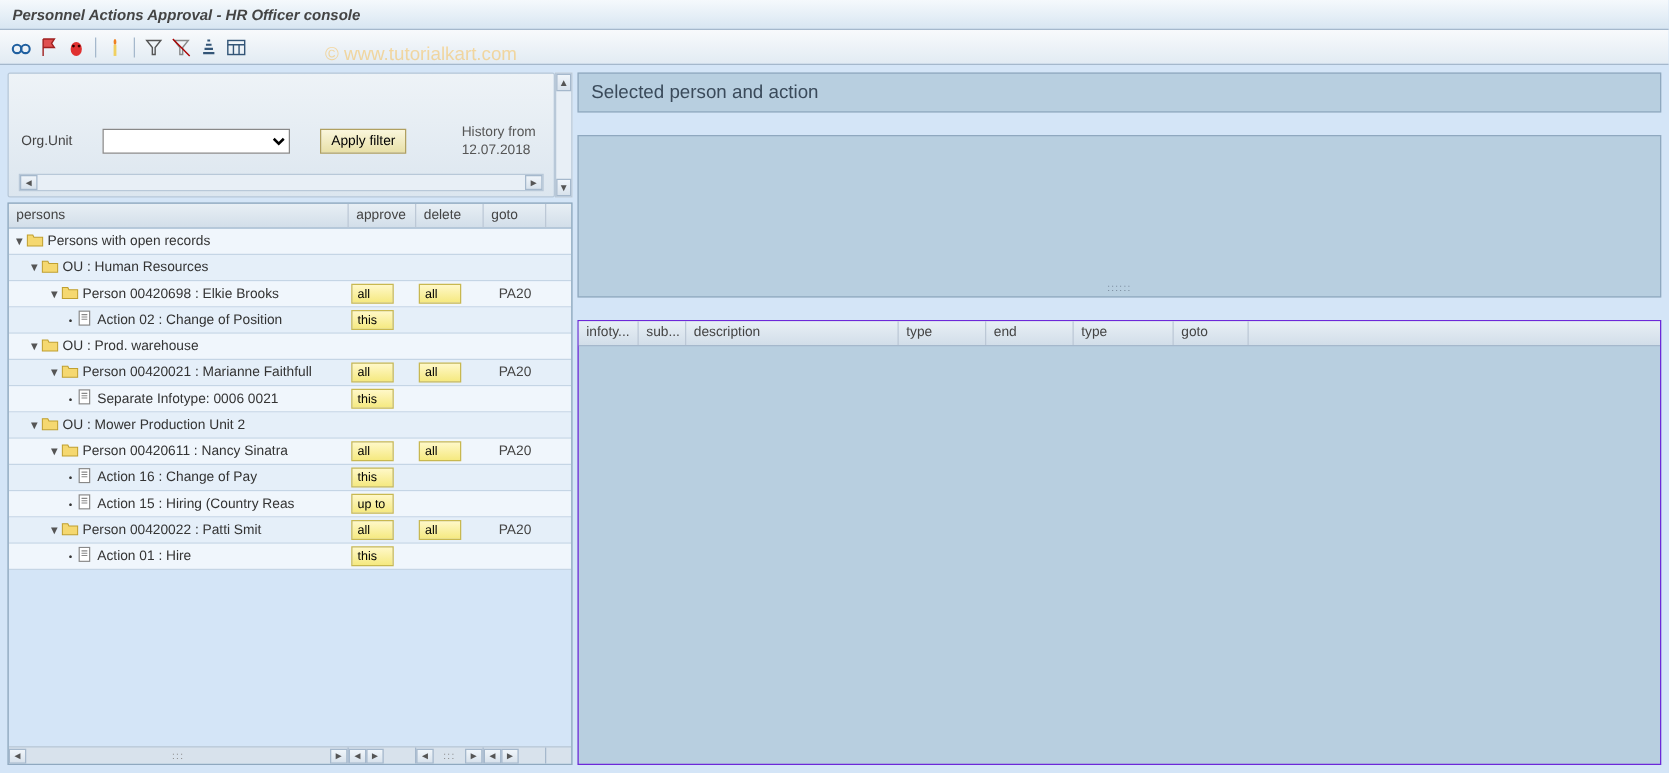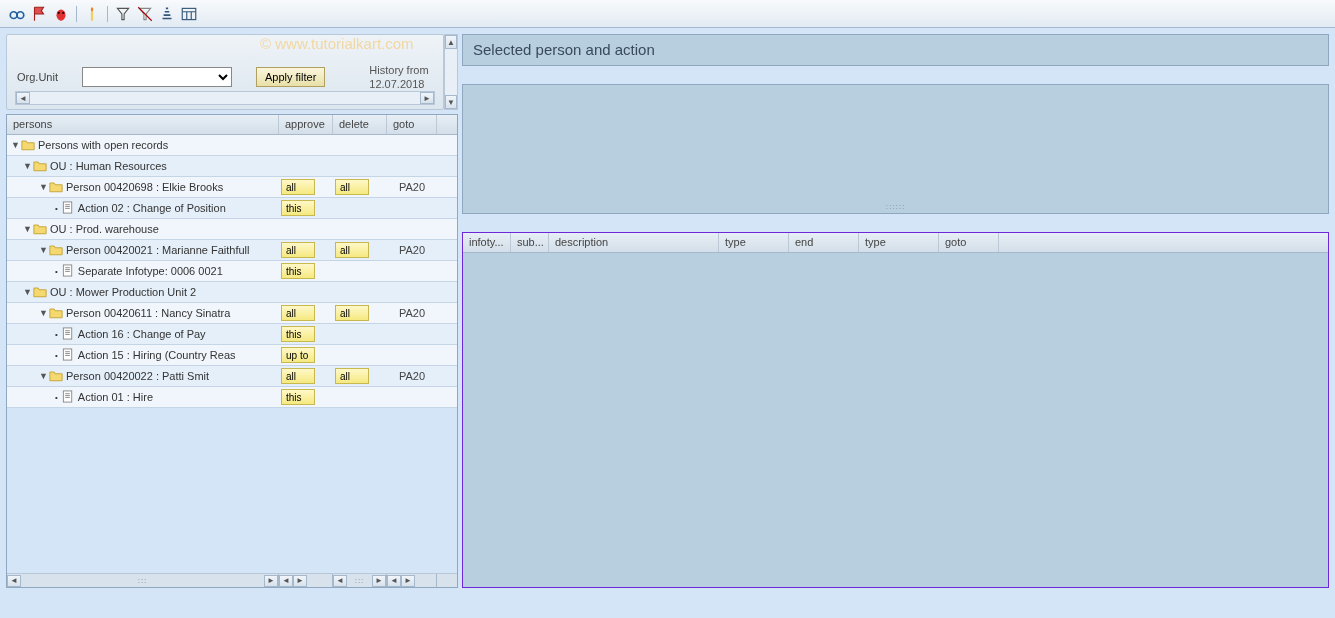--- a/index.html
+++ b/index.html
@@ -42,21 +42,21 @@
     
     .main-content { display: flex; height: calc(100% - 52px); padding: 6px; gap: 4px; }
     
     .left-panel { width: 452px; display: flex; flex-direction: column; gap: 4px; }
     
     .filter-box { 
       background: linear-gradient(#eef3f7, #dce6ef); 
       border: 1px solid #b8c8d8; 
       border-radius: 2px; 
       padding: 20px 10px 10px; 
-      height: 76px; 
+      height: 100px; 
       display: flex; 
       align-items: center; 
       gap: 24px;
       position: relative;
     }
     .filter-label { color: #444; }
     .filter-select { width: 150px; height: 20px; border: 1px solid #888; background: white; font-size: 11px; }
     .filter-btn { 
       background: linear-gradient(#faf6dc, #e8e0a8); 
       border: 1px solid #b0a060; 
@@ -130,20 +130,23 @@
     .grip-top { bottom: 2px; }
     
     .info-header-row { display: flex; background: linear-gradient(#e8eff5,#d2dee9); border-bottom: 1px solid #a5b8cc; height: 20px; }
     .ih-cell { padding: 3px 6px; border-right: 1px solid #bcc8d6; color: #444; font-size: 11px; overflow: hidden; white-space: nowrap; }
   </style>
 </head>
 <body>
 
 <div class="app-container">
 
+  <div class="title-bar">
+    <span class="title-bar-text">Personnel Actions Approval - HR Officer console</span>
+  </div>
 
   <div class="toolbar">
     <span class="toolbar-icon">
         <svg viewBox="0 0 16 16">
           <circle cx="5" cy="9" r="3" fill="none" stroke="#2060a0" stroke-width="1.5"></circle>
           <circle cx="11" cy="9" r="3" fill="none" stroke="#2060a0" stroke-width="1.5"></circle>
           <path d="M8 9 h0" stroke="#2060a0"></path>
         </svg>
       </span>
     <span class="toolbar-icon">

